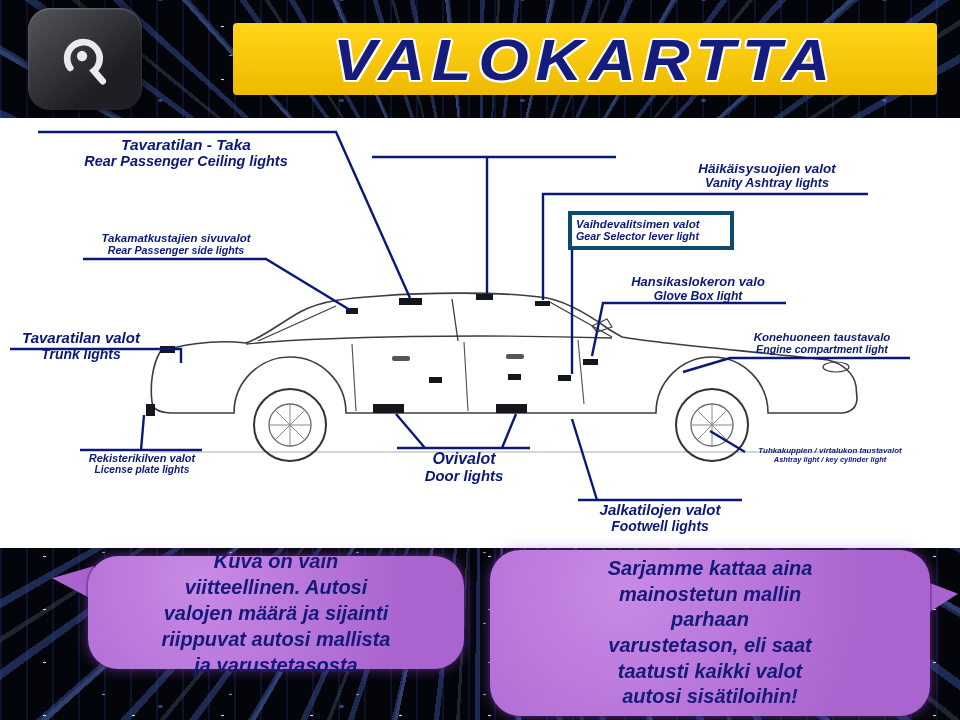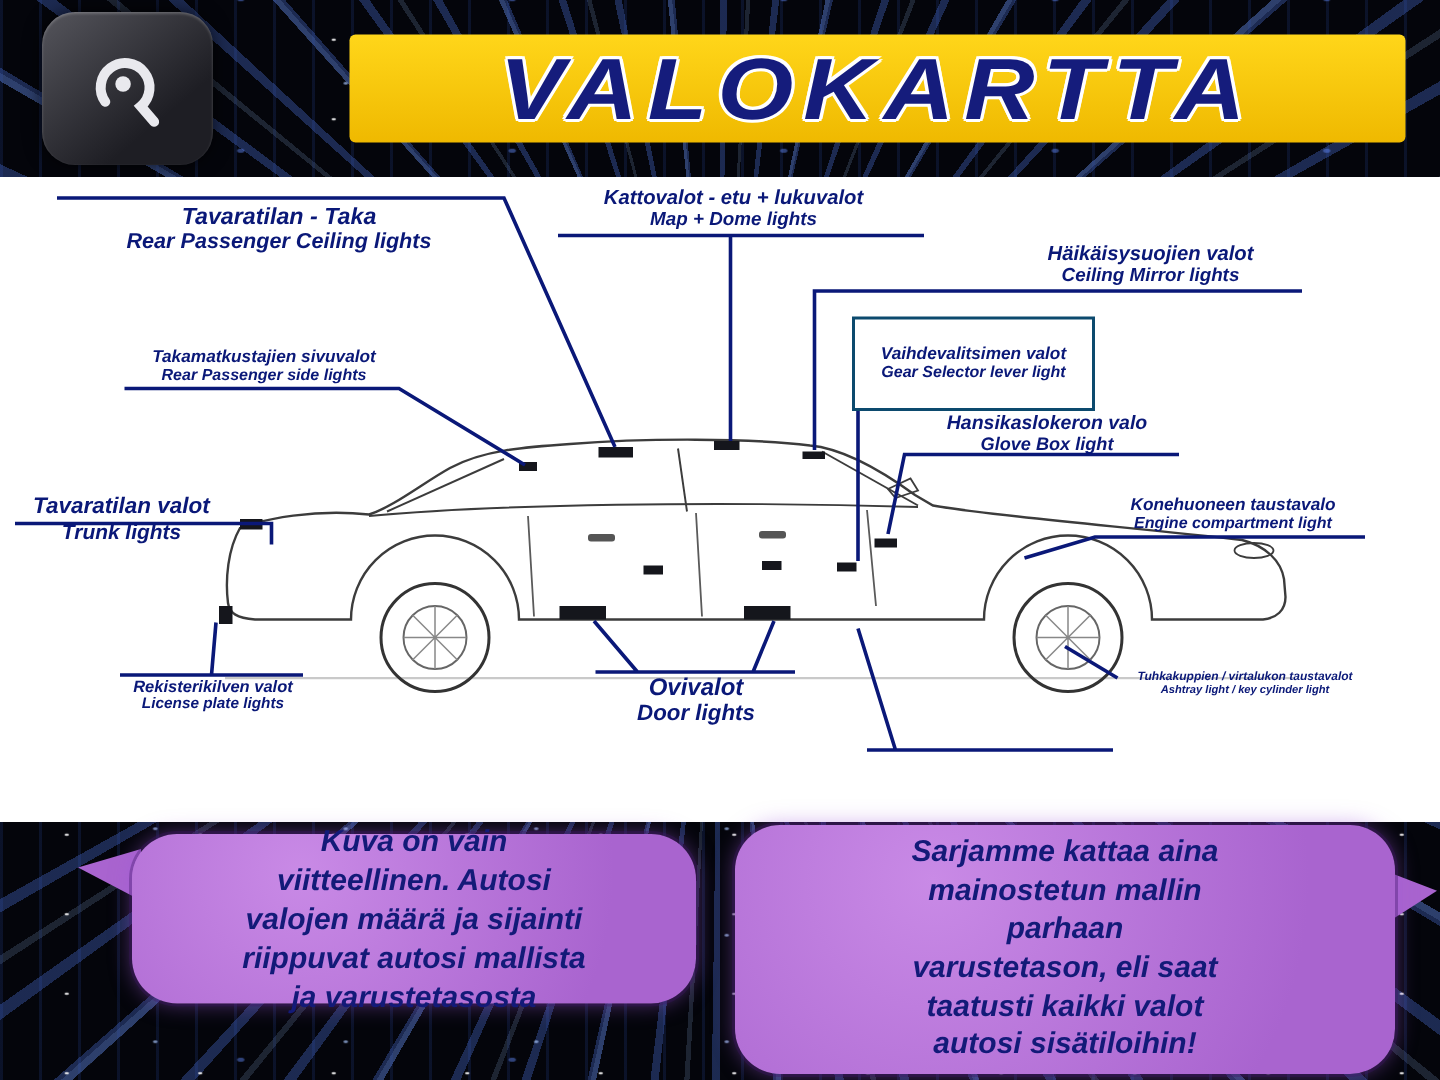--- a/index.html
+++ b/index.html
@@ -35,22 +35,22 @@
                     1.5px 1.5px 0 #fff,-1.5px -1.5px 0 #fff,1.5px -1.5px 0 #fff,-1.5px 1.5px 0 #fff;}
 
   
   .lbl{position:absolute;color:#0a1878;font-weight:bold;font-style:italic;
        text-align:center;line-height:1.12;z-index:4;}
   .lbl .fi{display:block;}
   .lbl .en{display:block;font-size:.93em;}
   .lbl1{left:30px;top:136px;width:312px;font-size:15.5px;}
   .lbl2{left:358px;top:124px;width:262px;font-size:13.5px;}
   .lbl3{left:658px;top:161px;width:218px;font-size:13.5px;}
-  .lbl4{left:568px;top:211px;width:150px;font-size:11.5px;text-align:center;
-        border:2px solid #0c4a6e;padding:17px 4px;background:#fff;}
+  .lbl4{left:568px;top:211px;width:150px;font-size:11.5px;text-align:left;
+        border:4px solid #0c4a6e;padding:3px 4px;background:#fff;}
   .lbl5{left:78px;top:232px;width:196px;font-size:11.5px;}
   .lbl6{left:600px;top:275px;width:196px;font-size:13px;}
   .lbl7{left:6px;top:330px;width:150px;font-size:15px;}
   .lbl8{left:726px;top:331px;width:192px;font-size:11.5px;}
   .lbl9{left:76px;top:452px;width:132px;font-size:11px;}
   .lbl10{left:393px;top:450px;width:142px;font-size:16px;}
   .lbl11{left:738px;top:447px;width:184px;font-size:8px;}
   .lbl12{left:572px;top:502px;width:176px;font-size:15px;}
 
   .overlay{position:absolute;inset:0;width:960px;height:720px;pointer-events:none;z-index:3;}
@@ -140,27 +140,23 @@
       <path d="M397,448 L530,448 M425,448 L396,414 M502,448 L516,414"></path>
       <path d="M745,452 L710,431"></path>
       <path d="M578,500 L742,500 M597,500 L572,419"></path>
     </g>
   </svg>
 
   <div class="lbl lbl1">
     <span class="fi">Tavaratilan - Taka</span>
     <span class="en">Rear Passenger Ceiling lights</span>
   </div>
-  <div class="lbl lbl2">
-    <span class="fi">Kattovalot - etu + lukuvalot</span>
-    <span class="en">Map + Dome lights</span>
-  </div>
   <div class="lbl lbl3">
     <span class="fi">Häikäisysuojien valot</span>
-    <span class="en">Ceiling Mirror lights</span>
+    <span class="en">Vanity Ashtray lights</span>
   </div>
   <div class="lbl lbl4">
     <span class="fi">Vaihdevalitsimen valot</span>
     <span class="en">Gear Selector lever light</span>
   </div>
   <div class="lbl lbl5">
     <span class="fi">Takamatkustajien sivuvalot</span>
     <span class="en">Rear Passenger side lights</span>
   </div>
   <div class="lbl lbl6">
@@ -179,20 +175,24 @@
     <span class="fi">Rekisterikilven valot</span>
     <span class="en">License plate lights</span>
   </div>
   <div class="lbl lbl10">
     <span class="fi">Ovivalot</span>
     <span class="en">Door lights</span>
   </div>
   <div class="lbl lbl11">
     <span class="fi">Tuhkakuppien / virtalukon taustavalot</span>
     <span class="en">Ashtray light / key cylinder light</span>
+  </div>
+  <div class="lbl lbl12">
+    <span class="fi">Jalkatilojen valot</span>
+    <span class="en">Footwell lights</span>
   </div>
 
   <div class="tail-l"></div>
   <div class="bubble bubble-left">
     <span class="txt">Kuva on vain
 viitteellinen. Autosi
 valojen määrä ja sijainti
 riippuvat autosi mallista
 ja varustetasosta</span>
   </div>

